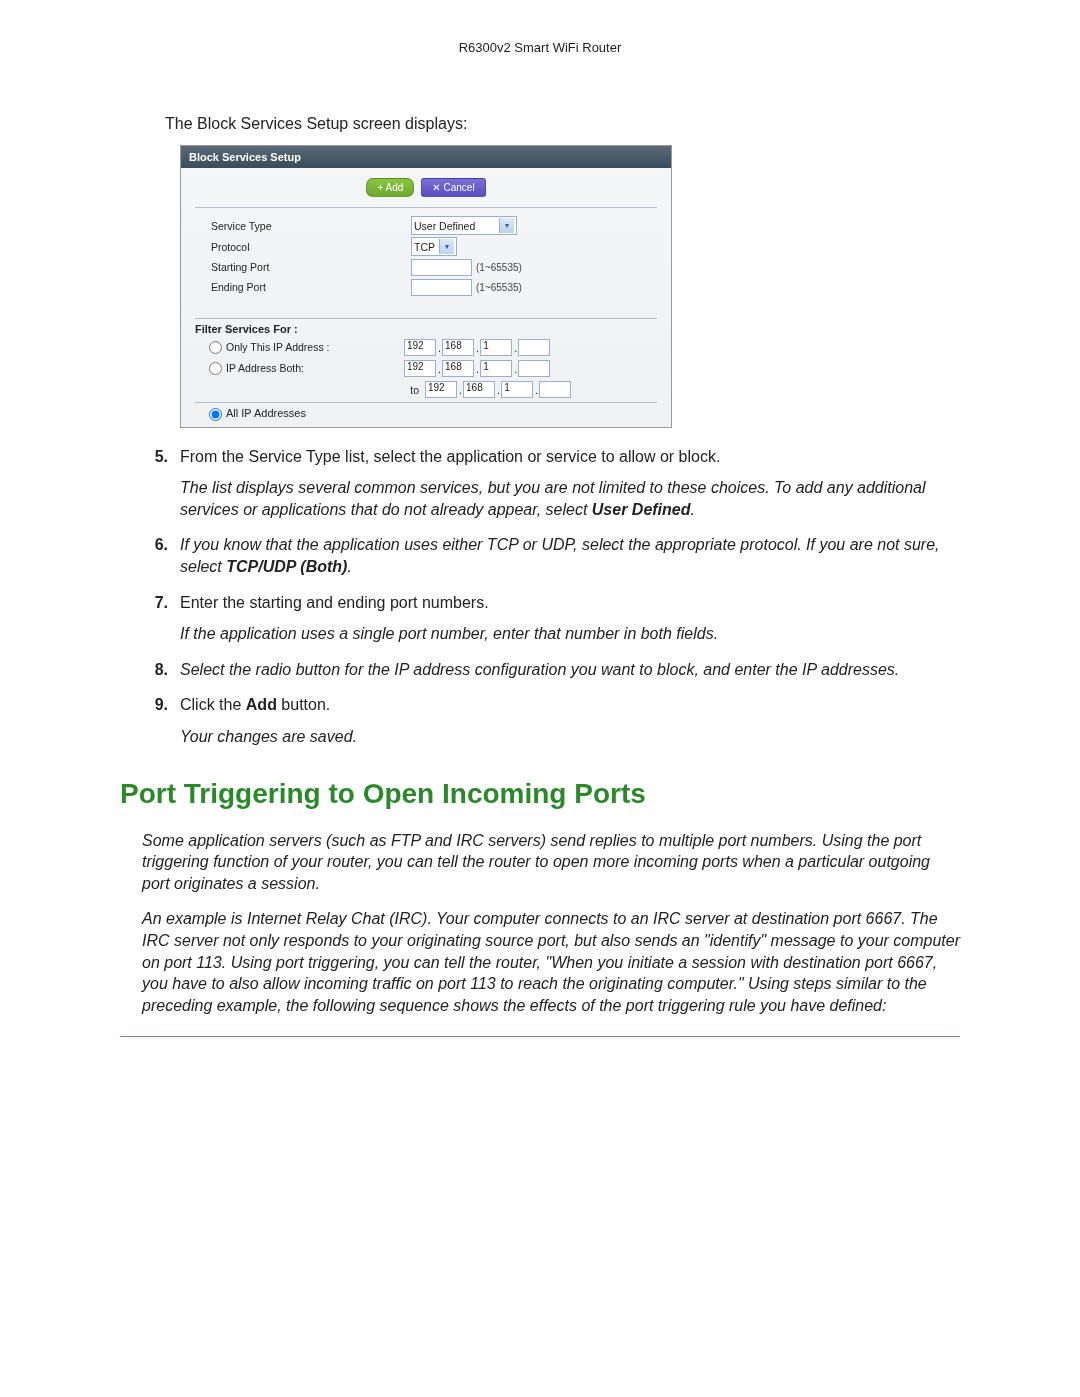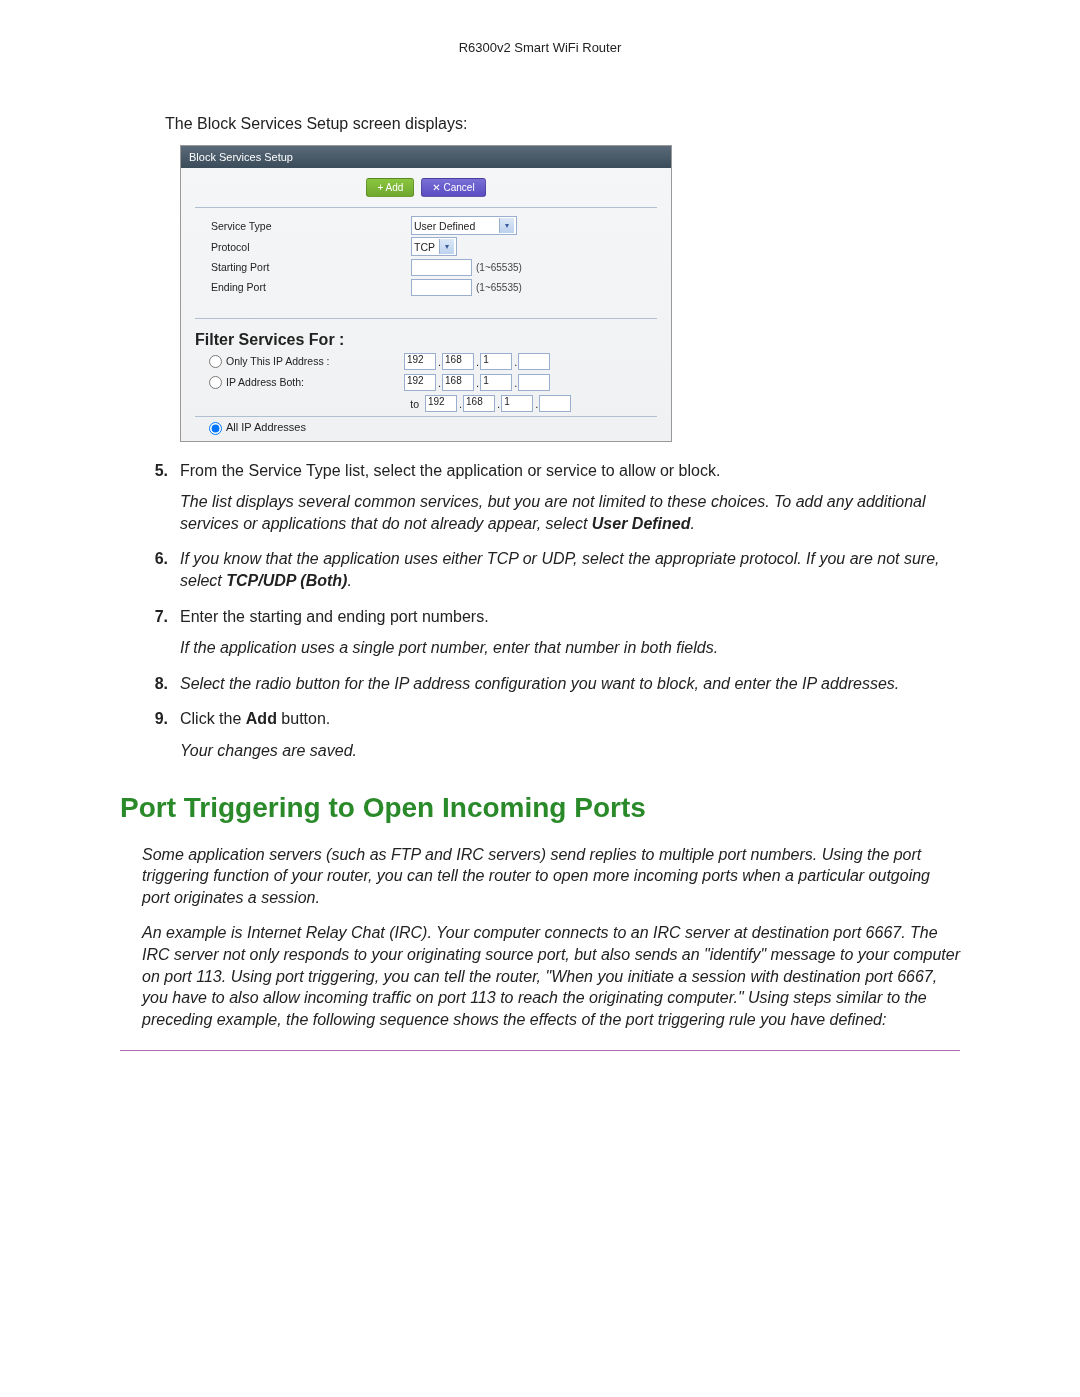--- a/index.html
+++ b/index.html
@@ -32,39 +32,39 @@
     margin-left: 60px;
     border: 1px solid #999;
     background: linear-gradient(#f5f6f7, #f0f1f2);
     font-size: 11px;
     color: #222;
   }
   .ss-titlebar {
     background: linear-gradient(#5a6a79, #3a4b5a);
     color: #fff;
     padding: 5px 8px;
-    font-weight: normal;
+    font-weight: bold;
     font-size: 11px;
   }
   .ss-toolbar {
     text-align: center;
     padding: 6px 0 10px 0;
     border-bottom: 1px solid #b0c0d0;
     margin: 4px 14px 0 14px;
   }
   .ss-btn {
     display: inline-block;
     padding: 3px 10px;
     border-radius: 3px;
     color: #fff;
     font-size: 10px;
     margin: 0 2px;
     border: 1px solid rgba(0,0,0,0.2);
   }
-  .ss-btn.add { background: linear-gradient(#8bc63f, #6fa82f); }
+  .ss-btn.add { background: linear-gradient(#8bc63f, #6fa82f); border-radius: 7px; }
   .ss-btn.cancel { background: linear-gradient(#7a6fd6, #5a4cc2); }
   .ss-form {
     padding: 6px 14px 10px 30px;
   }
   .ss-row {
     display: flex;
     align-items: center;
     margin: 2px 0;
     min-height: 18px;
   }
@@ -102,24 +102,24 @@
     height: 15px;
     font-size: 10px;
     padding: 0 2px;
   }
   .ss-input.port { width: 55px; }
   .ss-input.ud { width: 100px; }
   .ss-input.ip { width: 26px; margin-right: 1px; }
   .ss-hint { font-size: 10px; color: #444; margin-left: 4px; }
   .ss-section-hdr {
     font-weight: bold;
-    font-size: 16px;
+    font-size: 11px;
     margin: 10px 14px 4px 14px;
     border-top: 1px solid #b0c0d0;
-    padding-top: 12px;
+    padding-top: 4px;
   }
   .ss-radio-row {
     display: flex;
     align-items: center;
     margin: 4px 14px 4px 28px;
   }
   .ss-radio-label { width: 195px; font-size: 10.5px; }
   .ip-group { display: inline-flex; align-items: center; }
   .ip-dot { margin: 0 1px; font-size: 11px; }
   .to-label { width: 210px; text-align: right; padding-right: 6px; font-size: 10.5px; }

